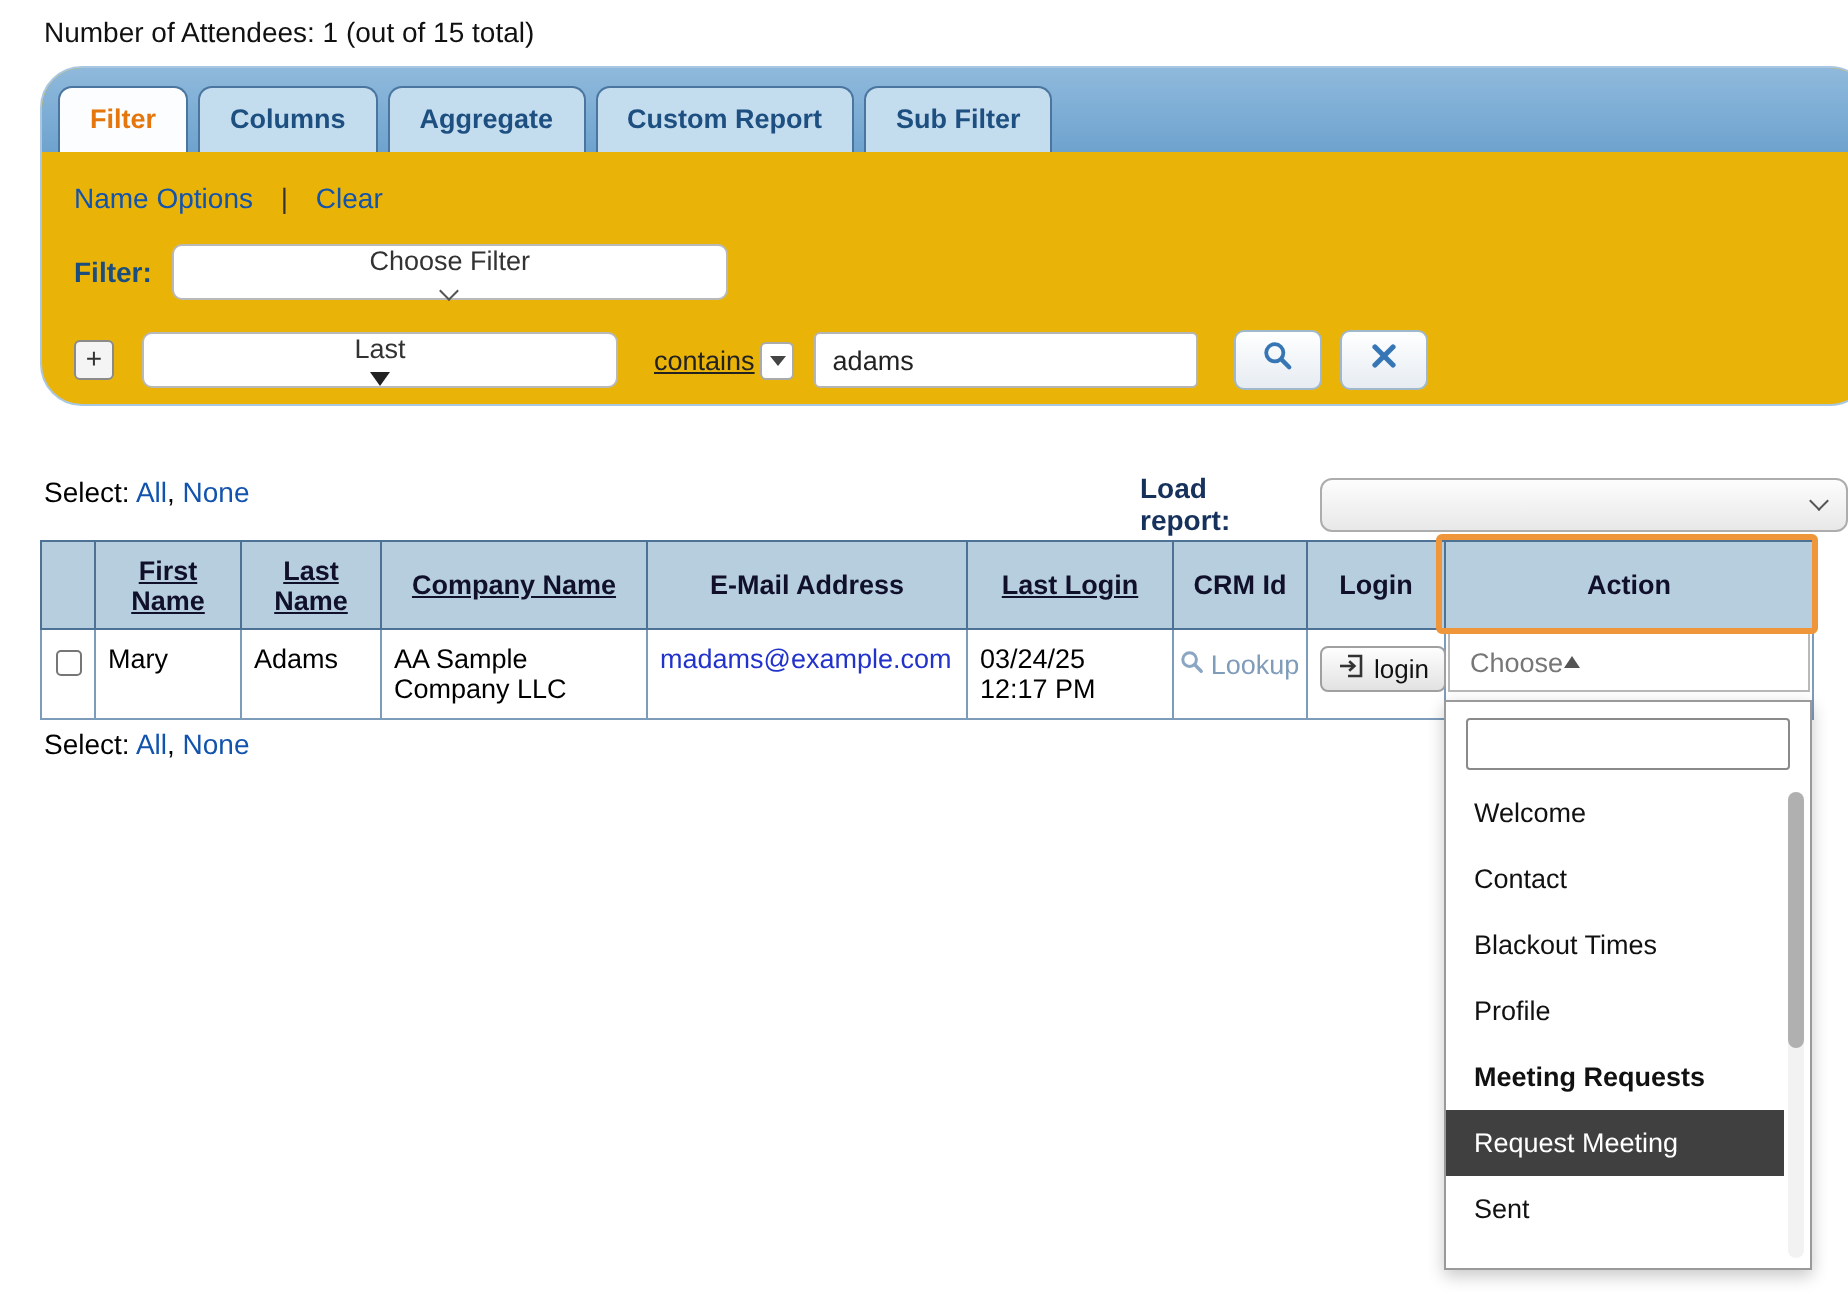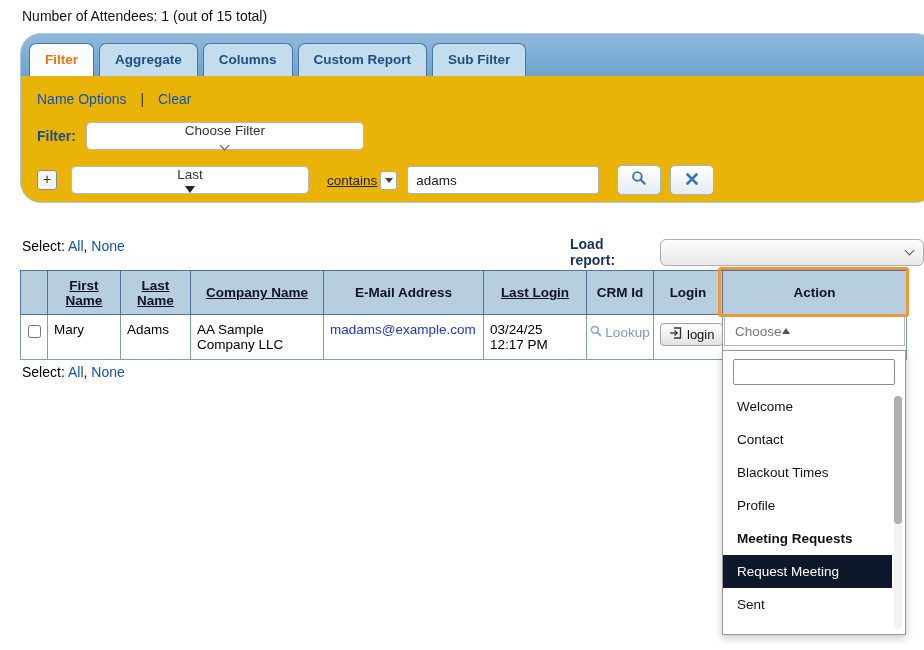--- a/index.html
+++ b/index.html
@@ -76,36 +76,36 @@
                       border: 3px solid #f0963a; border-radius: 3px; pointer-events: none; z-index: 5; }
 
   
   .dd-panel { position: absolute; left: 722px; top: 350px; width: 184px; height: 285px; background: #fff;
               border: 1px solid #9a9a9a; box-shadow: 0 3px 8px rgba(0,0,0,.22); z-index: 10; }
   .dd-search { margin: 8px 10px 5px 10px; width: 162px; height: 26px; border: 1px solid #8a8a8a; border-radius: 2px;
                padding: 0 6px; font-family: inherit; font-size: 13px; }
   .dd-opt { height: 33px; line-height: 33px; padding-left: 14px; font-size: 13.5px; color: #111;
             margin-right: 13px; cursor: pointer; white-space: nowrap; overflow: hidden; }
   .dd-opt.group { font-weight: bold; }
-  .dd-opt.selected { background: #0f172a; color: #fff; }
+  .dd-opt.selected { background: #404040; color: #fff; }
   .dd-scroll { position: absolute; right: 3px; top: 45px; bottom: 5px; width: 8px; background: #f2f2f2; border-radius: 4px; }
   .dd-thumb { position: absolute; top: 0; left: 0; width: 8px; height: 128px; background: #b0b0b0; border-radius: 4px; cursor: pointer; }
 </style>
 </head>
 <body>
 
 <div class="page">
 
   <div class="count-text">Number of Attendees: 1 (out of 15 total)</div>
 
   <div class="filter-panel">
     <div class="tab-strip">
       <div class="tab active">Filter</div>
+      <div class="tab">Columns</div>
       <div class="tab">Aggregate</div>
-      <div class="tab">Columns</div>
       <div class="tab">Custom Report</div>
       <div class="tab">Sub Filter</div>
     </div>
     <div class="panel-body">
       <div class="options-row">
         <a class="link">Name Options</a>
         <span class="sep">|</span>
         <a class="link">Clear</a>
       </div>
       <div class="filter-select-row">

